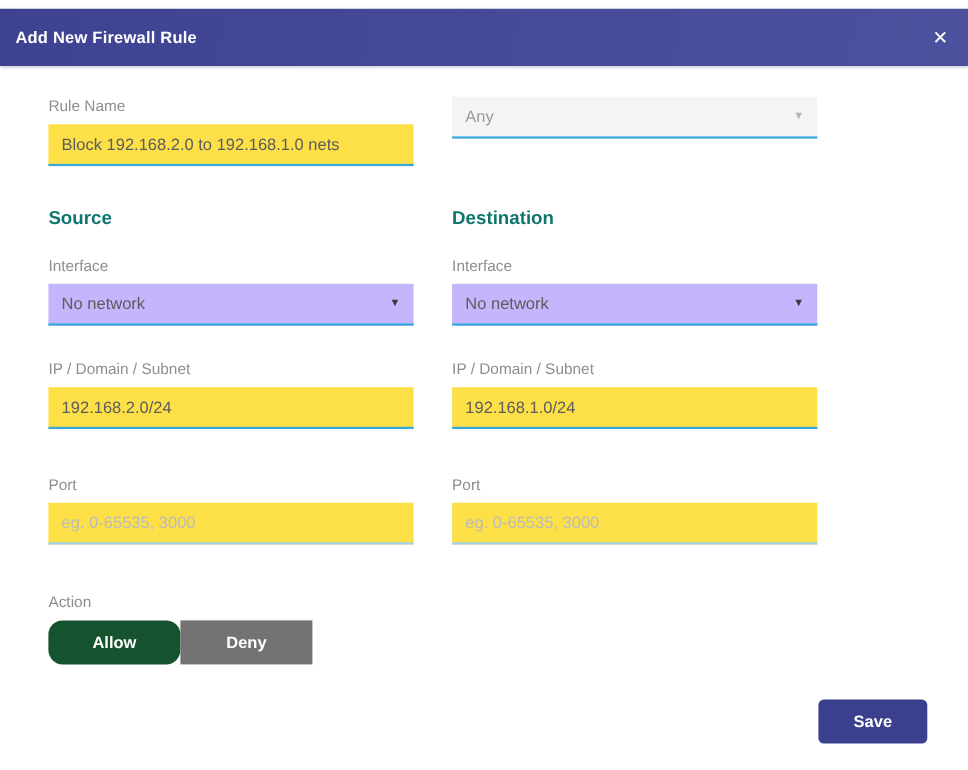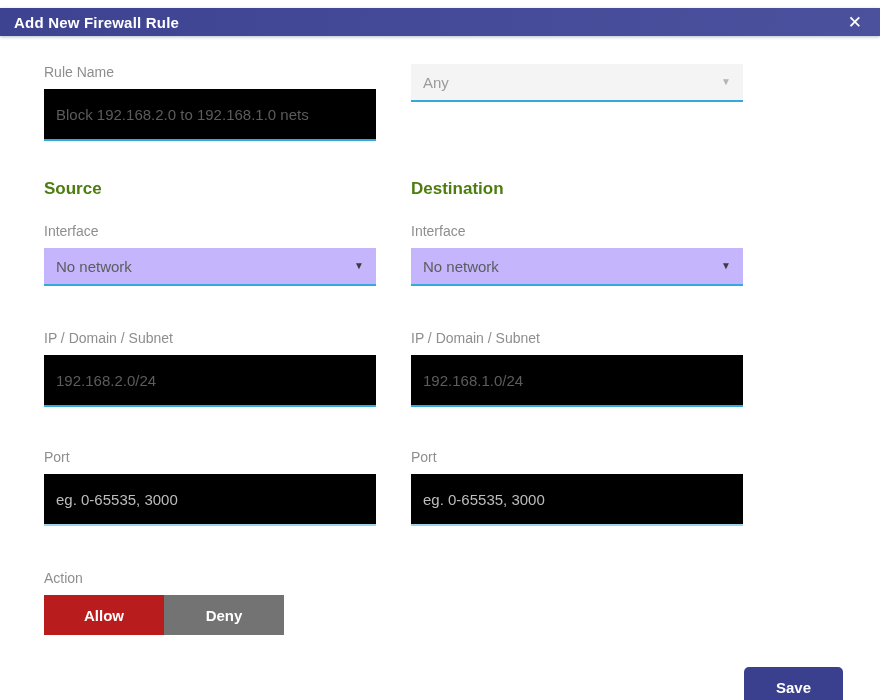--- a/index.html
+++ b/index.html
@@ -4,68 +4,68 @@
 <style>
   html,body{margin:0;padding:0;}
   body{
     width:880px;height:700px;background:#ffffff;
     font-family:"Liberation Sans", sans-serif;
     position:relative;overflow:hidden;
   }
   
   .top-spacer{height:8px;}
   .titlebar{
-    height:28px;
+    height:52px;
     background:linear-gradient(100deg,#3d4291 0%,#474c9a 60%,#4c519e 100%);
     display:flex;align-items:center;
     padding:0 18px 0 14px;
     box-shadow:0 1px 3px rgba(90,110,140,.45);
   }
   .titlebar .title{color:#ffffff;font-size:15px;font-weight:700;letter-spacing:.2px;}
   .titlebar .close{
     margin-left:auto;color:#ffffff;font-size:17px;line-height:1;
     cursor:pointer;font-weight:400;
   }
   
   .content{padding-left:44px;width:715px;}
   .grid{display:grid;grid-template-columns:332px 332px;column-gap:51px;gap:35px;}
   .label{display:block;font-size:14px;color:#8e8e8e;margin-bottom:9px;}
-  .heading{font-size:17px;color:#4d7c0f;font-weight:700;}
+  .heading{font-size:17px;color:#0f766e;font-weight:700;}
   .tbox{
-    box-sizing:border-box;width:100%;height:52px;
-    background:#000000;border:none;border-bottom:2px solid #36a9dc;
+    box-sizing:border-box;width:100%;height:38px;
+    background:#fde047;border:none;border-bottom:2px solid #36a9dc;
     padding:14px 12px;font-size:15px;color:#5c5c5c;
     font-family:"Liberation Sans", sans-serif;
   }
   .tbox::placeholder{color:#bcbcbc;}
   .tbox.light-underline{border-bottom-color:#9fd2ed;}
   .select{
     box-sizing:border-box;width:100%;height:38px;
     background:#c4b5fd;border-bottom:2px solid #36a9dc;
     padding:0 12px;font-size:15px;color:#5c5c5c;
     display:flex;align-items:center;justify-content:space-between;
     cursor:pointer;
   }
   .select.disabled{color:#9b9b9b;background:#f4f4f5;cursor:default;}
   .caret{font-size:10px;color:#3c3c3c;line-height:1;}
   .caret.light{color:#b5b5b5;}
   .row-fields1{margin-top:28px;}
   .row-headings{margin-top:38px;}
   .row-interface{margin-top:24px;}
-  .row-ip{margin-top:44px;}
+  .row-ip{margin-top:31px;}
   .row-port{margin-top:42px;}
   .row-action{margin-top:44px;}
   
   .seg{display:flex;}
   .seg button{
     width:120px;height:40px;border:none;color:#ffffff;
     font-weight:700;font-size:15px;cursor:pointer;
     font-family:"Liberation Sans", sans-serif;
   }
-  .seg .allow{background:#b91c1c;}
+  .seg .allow{background:#14532d;border-radius:13px;}
   .seg .deny{background:#737373;}
   
   .save-row{display:flex;justify-content:flex-end;padding-right:37px;margin-top:32px;width:843px;}
   .save-btn{
     min-width:88px;height:40px;background:#3a3f8e;color:#ffffff;
     border:none;border-radius:5px;font-size:15px;font-weight:700;
     cursor:pointer;font-family:"Liberation Sans", sans-serif;
     padding:0 32px;
     margin-left:12px;
   }

